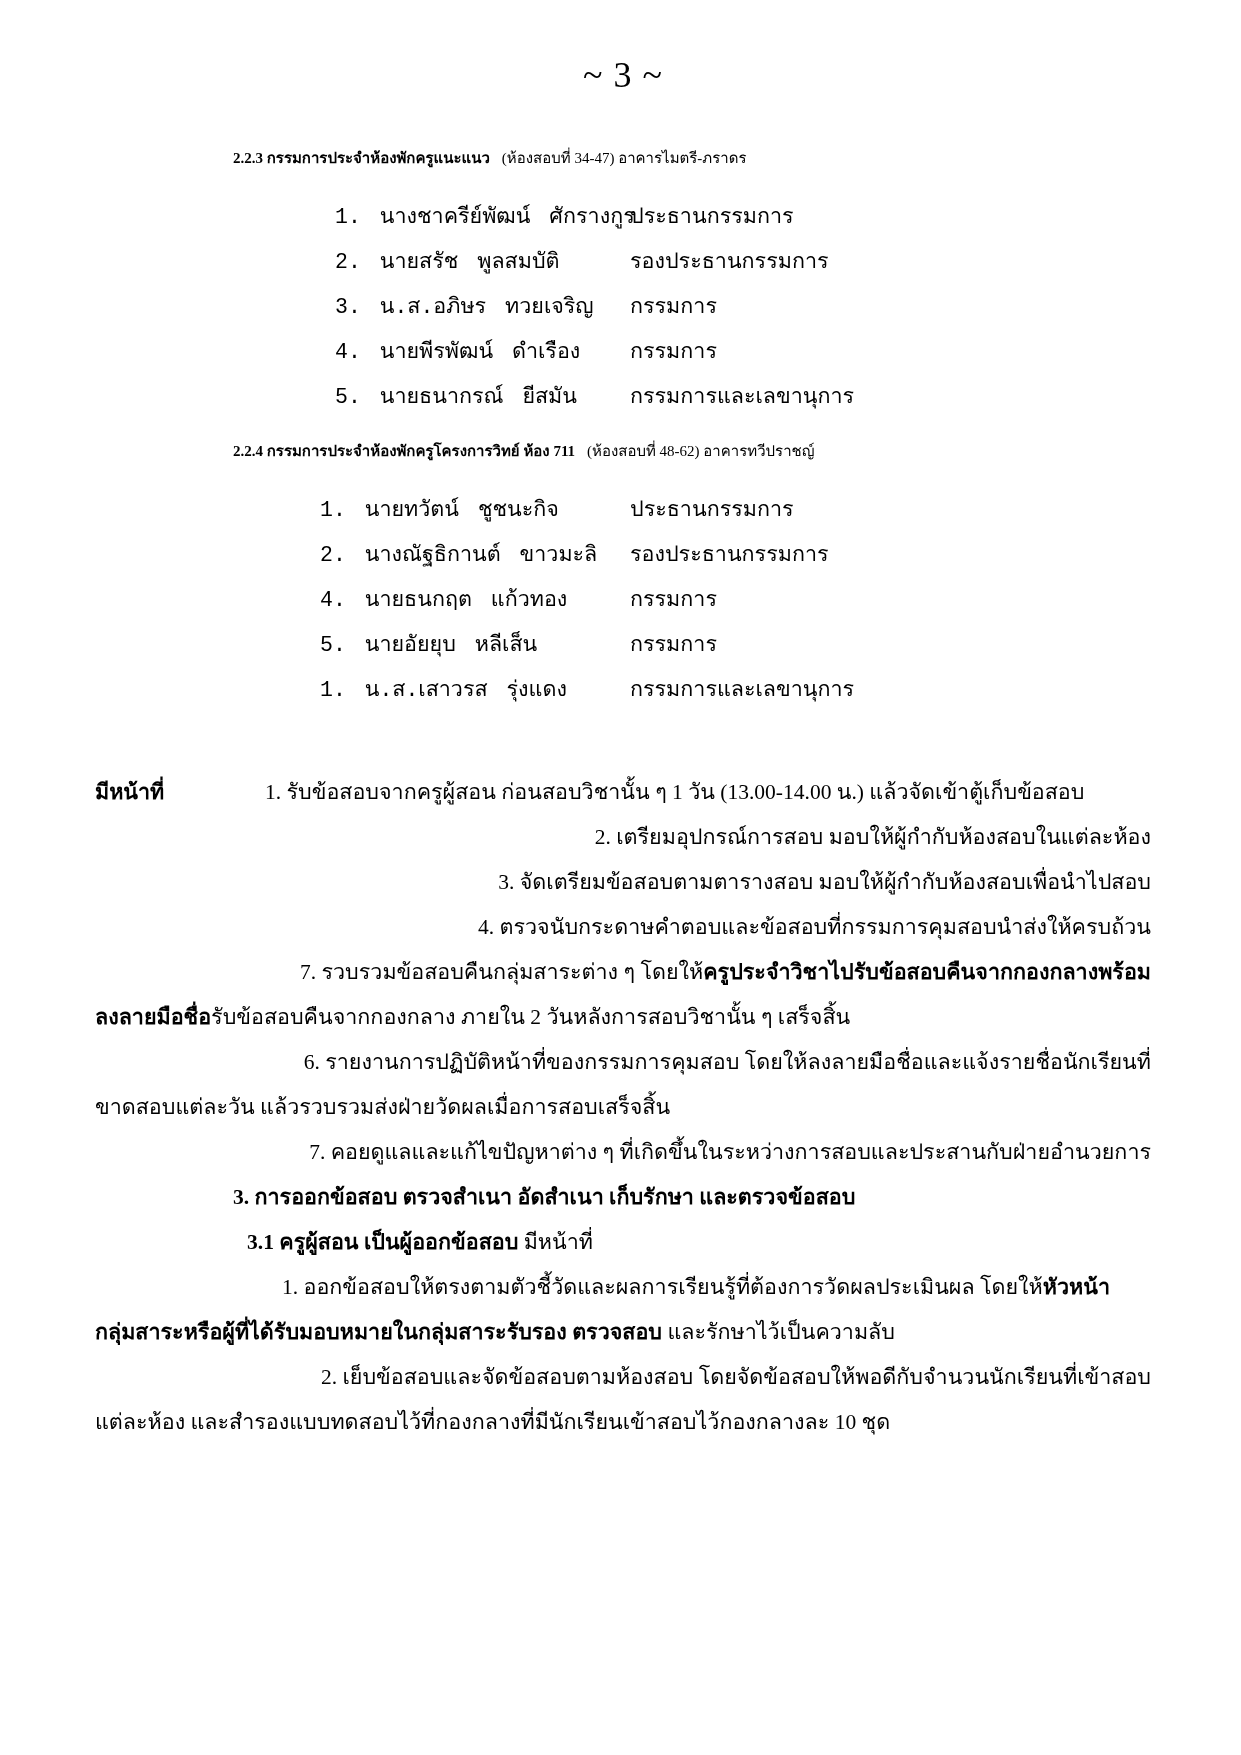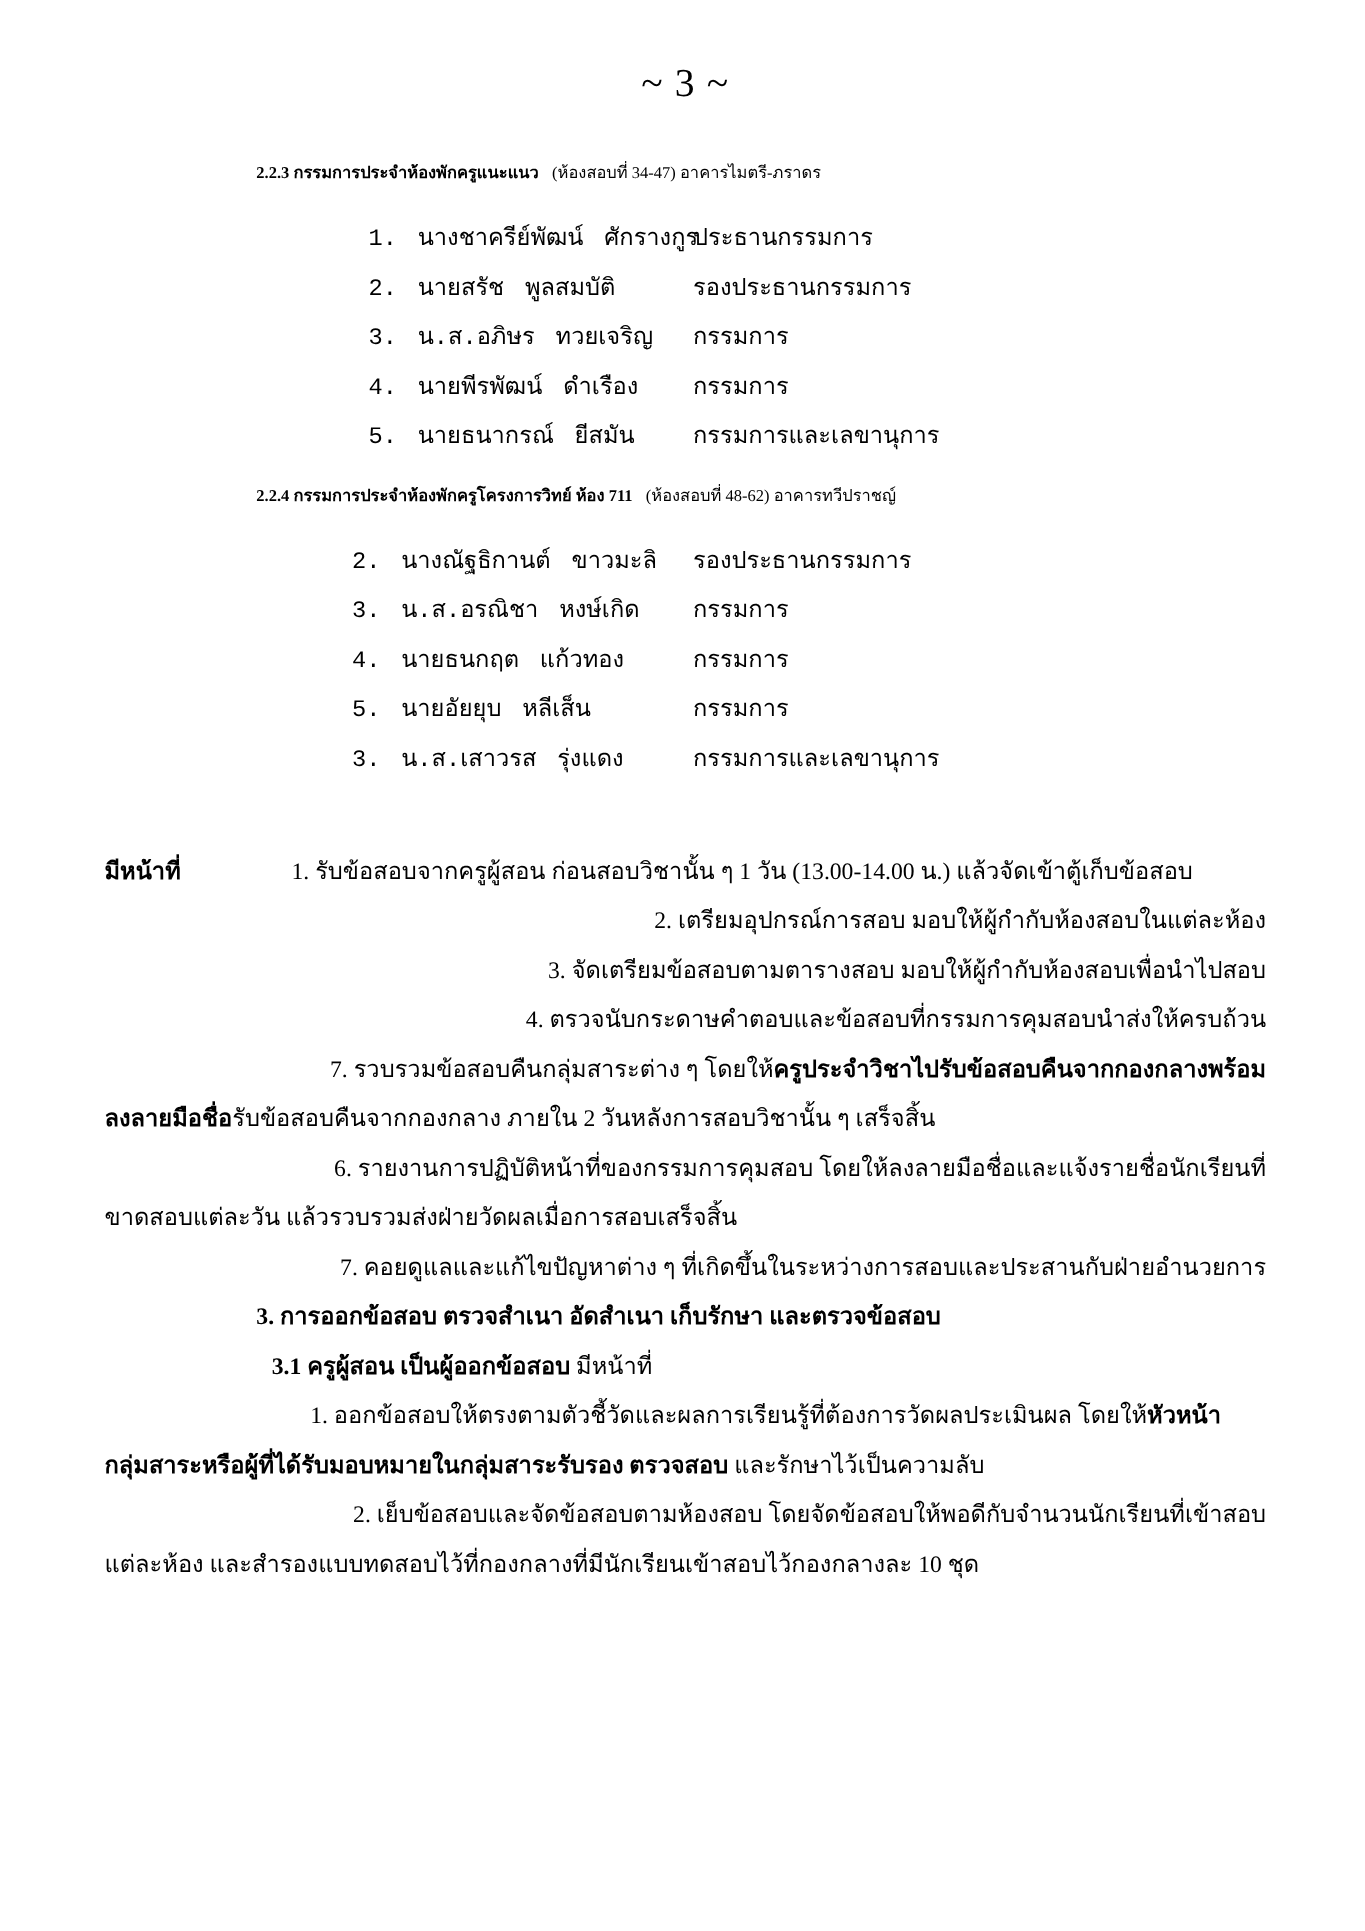--- a/index.html
+++ b/index.html
@@ -79,25 +79,25 @@
     <div class="member-row"><span class="member-name">1. นางชาครีย์พัฒน์ ศักรางกูร</span><span class="member-role">ประธานกรรมการ</span></div>
     <div class="member-row"><span class="member-name">2. นายสรัช พูลสมบัติ</span><span class="member-role">รองประธานกรรมการ</span></div>
     <div class="member-row"><span class="member-name">3. น.ส.อภิษร ทวยเจริญ</span><span class="member-role">กรรมการ</span></div>
     <div class="member-row"><span class="member-name">4. นายพีรพัฒน์ ดำเรือง</span><span class="member-role">กรรมการ</span></div>
     <div class="member-row"><span class="member-name">5. นายธนากรณ์ ยีสมัน</span><span class="member-role">กรรมการและเลขานุการ</span></div>
   </div>
 
   <p class="heading heading-224"><span class="b">2.2.4 กรรมการประจำห้องพักครูโครงการวิทย์ ห้อง 711</span><span class="gap">(ห้องสอบที่ 48-62) อาคารทวีปราชญ์</span></p>
 
   <div class="member-list list-224">
+    <div class="member-row"><span class="member-name">1. นายทวัตน์ ชูชนะกิจ</span><span class="member-role">ประธานกรรมการ</span></div>
     <div class="member-row"><span class="member-name">2. นางณัฐธิกานต์ ขาวมะลิ</span><span class="member-role">รองประธานกรรมการ</span></div>
-    <div class="member-row"><span class="member-name">3. น.ส.อรณิชา หงษ์เกิด</span><span class="member-role">กรรมการ</span></div>
     <div class="member-row"><span class="member-name">4. นายธนกฤต แก้วทอง</span><span class="member-role">กรรมการ</span></div>
     <div class="member-row"><span class="member-name">5. นายอัยยุบ หลีเส็น</span><span class="member-role">กรรมการ</span></div>
-    <div class="member-row"><span class="member-name">3. น.ส.เสาวรส รุ่งแดง</span><span class="member-role">กรรมการและเลขานุการ</span></div>
+    <div class="member-row"><span class="member-name">1. น.ส.เสาวรส รุ่งแดง</span><span class="member-role">กรรมการและเลขานุการ</span></div>
   </div>
 
   <div class="duties">
     <p class="line"><span class="duty-label">มีหน้าที่</span><span>1. รับข้อสอบจากครูผู้สอน ก่อนสอบวิชานั้น ๆ 1 วัน (13.00-14.00 น.) แล้วจัดเข้าตู้เก็บข้อสอบ</span></p>
     <p class="line ind-num">2. เตรียมอุปกรณ์การสอบ มอบให้ผู้กำกับห้องสอบในแต่ละห้อง</p>
     <p class="line ind-num">3. จัดเตรียมข้อสอบตามตารางสอบ มอบให้ผู้กำกับห้องสอบเพื่อนำไปสอบ</p>
     <p class="line ind-num">4. ตรวจนับกระดาษคำตอบและข้อสอบที่กรรมการคุมสอบนำส่งให้ครบถ้วน</p>
     <p class="line ind-num"><span>7. รวบรวมข้อสอบคืนกลุ่มสาระต่าง ๆ โดยให้</span><span class="b">ครูประจำวิชาไปรับข้อสอบคืนจากกองกลางพร้อม</span></p>
     <p class="line"><span class="b">ลงลายมือชื่อ</span><span>รับข้อสอบคืนจากกองกลาง ภายใน 2 วันหลังการสอบวิชานั้น ๆ เสร็จสิ้น</span></p>
     <p class="line ind-num">6. รายงานการปฏิบัติหน้าที่ของกรรมการคุมสอบ โดยให้ลงลายมือชื่อและแจ้งรายชื่อนักเรียนที่</p>

